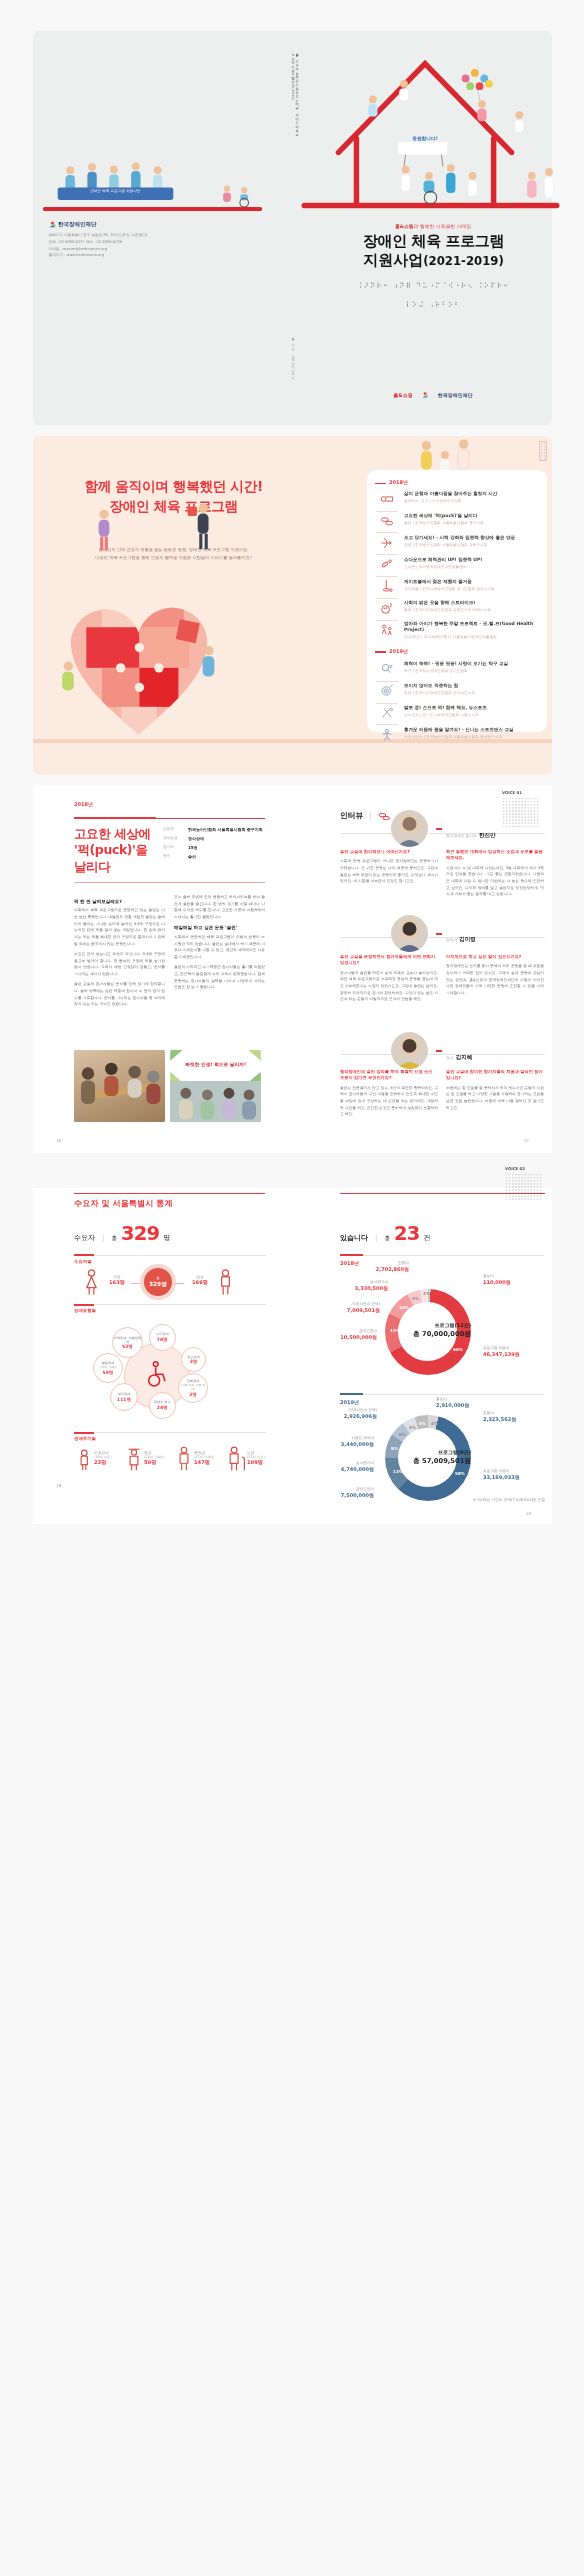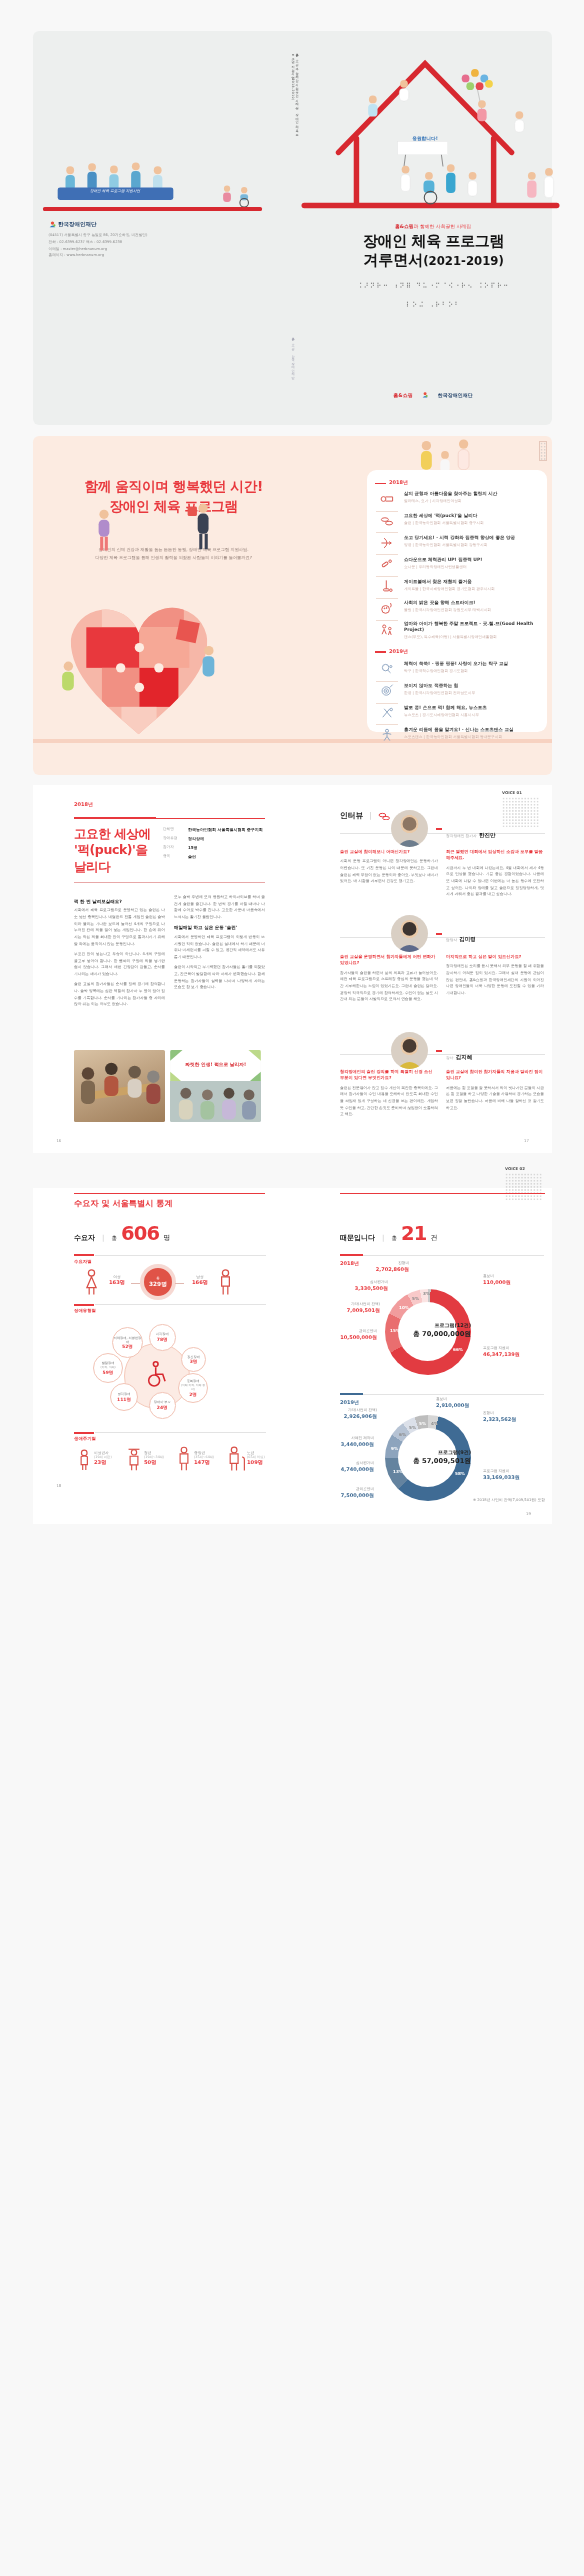--- a/index.html
+++ b/index.html
@@ -162,21 +162,21 @@
           <rect x="316" y="171" width="12" height="27" rx="5" fill="#fff" stroke="#ddd" stroke-width="0.5"></rect>
       </g>
     </svg>
     <div class="abs" style="left:367px;top:104px;width:50px;text-align:center;font-size:4.7px;font-weight:bold;color:#2e6fb5;">응원합니다!</div>
 
     <div class="abs ctr" style="left:322px;top:192px;width:156px;font-size:4.8px;">
       <span style="color:#d7282f;font-weight:bold;">홈&amp;쇼핑</span><span class="r">과 함께한 사회공헌 사례집</span>
     </div>
     <div class="abs ctr" style="left:307px;top:201px;width:187px;font-size:15px;font-weight:800;color:#141414;letter-spacing:-0.4px;">장애인 체육 프로그램</div>
     <div class="abs ctr" style="left:307px;top:220px;width:187px;color:#141414;">
-      <span style="font-size:15px;font-weight:800;">겨루면서</span><span style="font-size:11.7px;font-weight:800;">(2021-2019)</span>
+      <span style="font-size:15px;font-weight:800;">지원사업</span><span style="font-size:11.7px;font-weight:800;">(2021-2019)</span>
     </div>
     <div class="abs ctr" style="left:307px;top:251px;width:187px;font-size:6.6px;color:#666;letter-spacing:1.6px;">⠨⠜⠝⠗⠒ ⠰⠝⠿ ⠙⠥⠐⠍⠈⠪⠐⠗⠢ ⠨⠕⠏⠗⠒</div>
     <div class="abs ctr" style="left:307px;top:270px;width:187px;font-size:6.6px;color:#666;letter-spacing:1.6px;">⠇⠕⠬ ⠠⠗⠃⠕⠃</div>
 
     <div class="abs" style="left:322px;top:361px;width:156px;display:flex;justify-content:center;gap:9.4px;align-items:center;">
       <span style="font-size:5px;font-weight:bold;color:#d7282f;">홈&amp;쇼핑</span>
       <svg width="6.2" height="6.2" viewBox="0 0 10 10">
         <circle cx="5" cy="3" r="2.4" fill="#e94f3d"></circle>
           <path d="M1,9 Q5,4 9,9 Z" fill="#2d7cc0"></path>
           <circle cx="7.6" cy="6.4" r="1.6" fill="#7cb93e"></circle>
@@ -540,24 +540,24 @@
       <div class="qa-a">처음에는 힘 조절을 잘 못하셔서 퍽이 빗나가던 분들이 지금은 힘 조절을 하고 다양한 기술을 사용하며 경기하는 모습을 보면 정말 놀랍습니다. 처음에 비해 다들 잘하신 것 같기도 하고요.</div>
     </div>
     <div class="pagenum" style="left:231px;top:353px;">17</div>
   </section>
 
   <section class="sheet wpage stL">
     <div class="redbar" style="left:41px;top:4.7px;width:191px;height:1.6px;"></div>
     <div class="abs" style="left:41px;top:10px;font-size:8.2px;font-weight:bold;color:#e8383d;">수요자 및 서울특별시 통계</div>
 
     <div class="abs" style="left:41px;top:34px;">
-      <span style="font-size:7px;font-weight:bold;color:#222;">수요자</span>
+      <span style="font-size:7px;font-weight:normal;color:#222;">수요자</span>
       <span style="color:#ccc;margin:0 3.1px;font-size:7px;">|</span>
       <span style="font-size:5.5px;color:#222;">총</span>
-      <span style="font-size:19.5px;font-weight:bold;color:#e8383d;letter-spacing:-0.8px;">606</span>
+      <span style="font-size:19.5px;font-weight:bold;color:#e8383d;letter-spacing:-0.8px;">329</span>
       <span style="font-size:7px;color:#222;">명</span>
     </div>
 
     <div class="redbar" style="left:41px;top:66px;width:20px;height:1.6px;"></div>
     <div class="hr" style="left:62px;top:67px;width:171px;"></div>
     <div class="abs seclab" style="left:41px;top:71px;">수요자별</div>
     <svg class="abs" style="left:50px;top:81px;" width="17" height="28" viewBox="0 0 22 36">
       <g stroke="#d95048" stroke-width="1.6" fill="none">
           <circle cx="11" cy="5" r="4"></circle>
           <path d="M11 10 L5 24 L17 24 Z"></path>
@@ -693,24 +693,24 @@
   </section>
 
   <section class="sheet wpage stR">
     <div class="abs" style="left:212px;top:-22px;width:41px;">
       <div style="font-size:3.9px;font-weight:bold;color:#555;">VOICE 02</div>
       <div class="dots" style="width:37px;height:26.5px;margin-top:2.3px;"></div>
     </div>
     <div class="redbar" style="left:47px;top:4.7px;width:205px;height:1.6px;"></div>
 
     <div class="abs" style="left:47px;top:34px;">
-      <span style="font-size:7px;font-weight:bold;color:#222;">때문입니다</span>
+      <span style="font-size:7px;font-weight:bold;color:#222;">있습니다</span>
       <span style="color:#ccc;margin:0 3.1px;font-size:7px;">|</span>
       <span style="font-size:5.5px;color:#222;">총</span>
-      <span style="font-size:19.5px;font-weight:bold;color:#e8383d;letter-spacing:-0.8px;">21</span>
+      <span style="font-size:19.5px;font-weight:bold;color:#e8383d;letter-spacing:-0.8px;">23</span>
       <span style="font-size:7px;color:#222;">건</span>
     </div>
 
     <div class="redbar" style="left:47px;top:66px;width:23.4px;height:1.6px;"></div>
     <div class="hr" style="left:70px;top:67px;width:181px;"></div>
     <div class="abs" style="left:47px;top:72px;font-size:5px;font-weight:bold;color:#e8383d;">2018년</div>
 
     <div class="donut" style="left: 92px; top: 101px; background: conic-gradient(rgb(201, 201, 201) 0%, rgb(201, 201, 201) 1%, rgb(226, 59, 65) 1%, rgb(226, 59, 65) 67%, rgb(233, 110, 111) 67%, rgb(233, 110, 111) 82%, rgb(241, 156, 157) 82%, rgb(241, 156, 157) 92%, rgb(248, 201, 201) 92%, rgb(248, 201, 201) 97%, rgb(251, 228, 227) 97%, rgb(251, 228, 227) 100%);"></div>
     <div class="dcenter" style="left:92px;top:134px;">
       <div class="dc1">프로그램(12건)</div>

